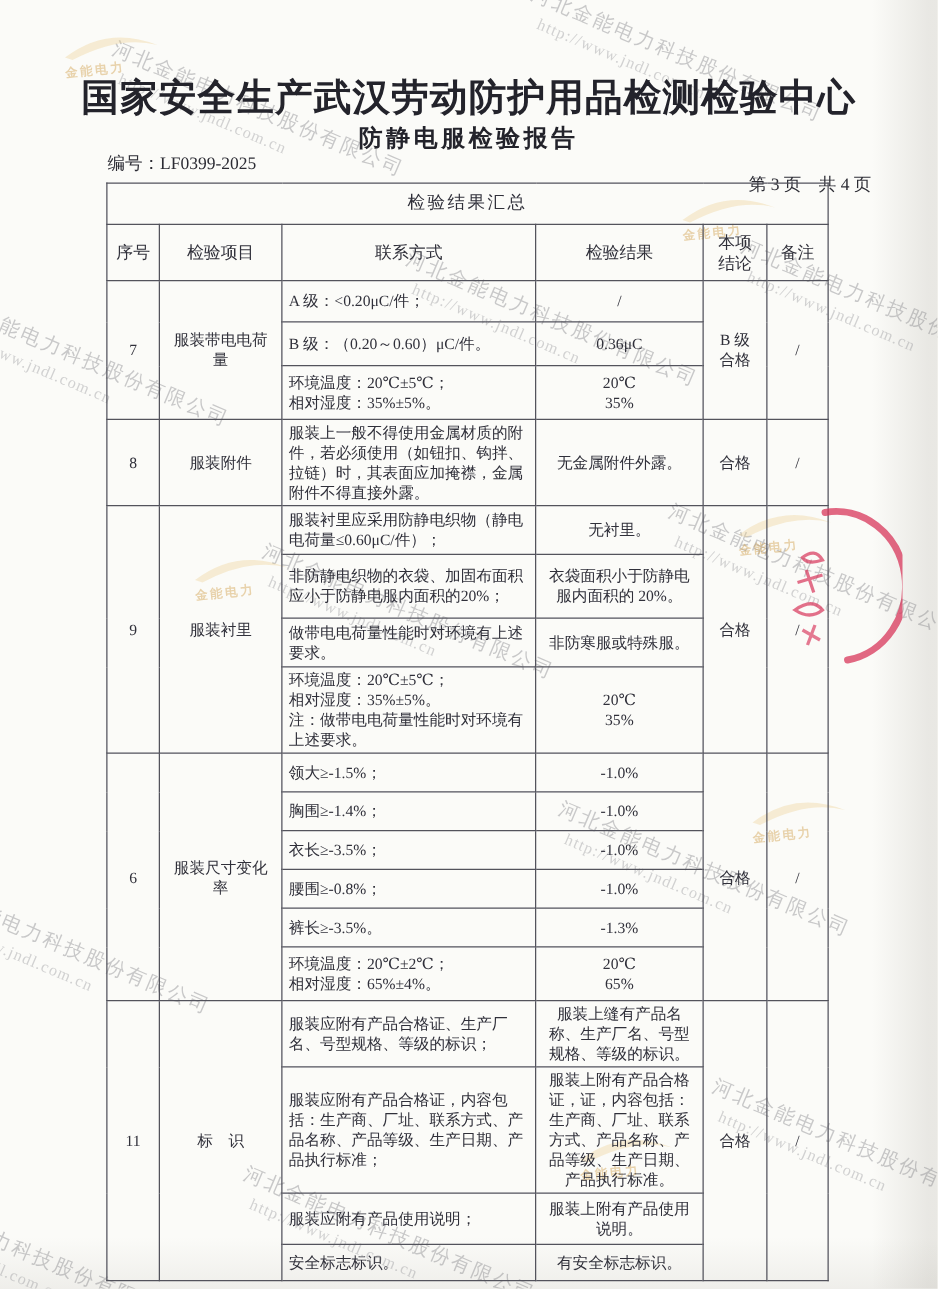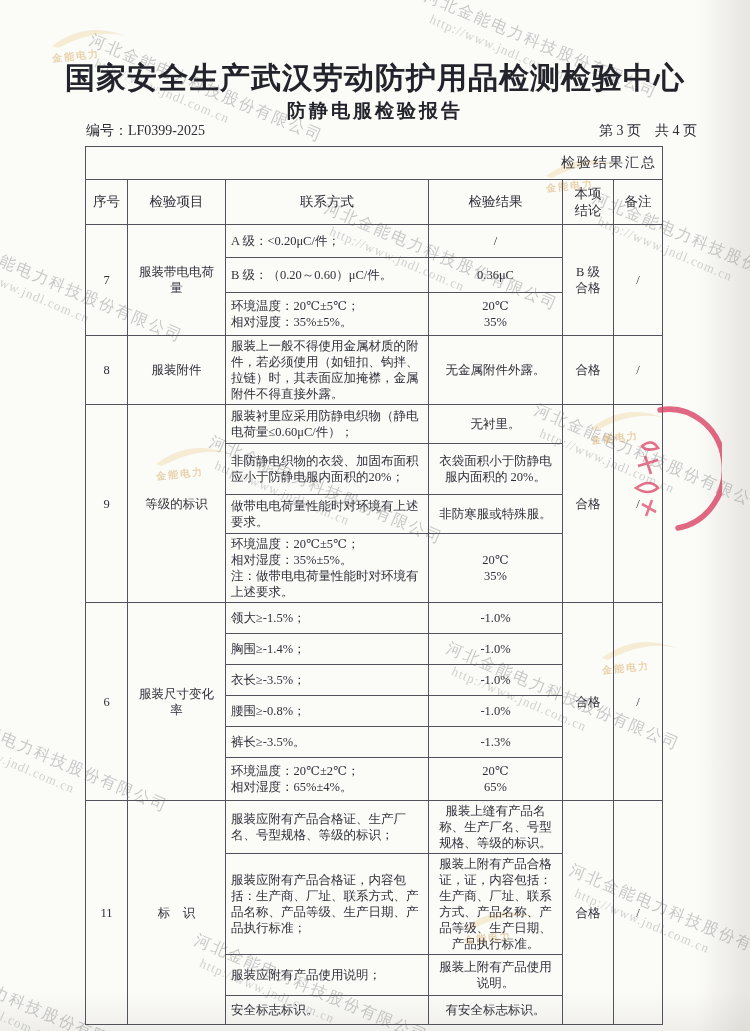--- a/index.html
+++ b/index.html
@@ -40,37 +40,37 @@
   .org-title{
     position:absolute;top:58px;left:0;width:100%;
     text-align:center;font-size:30px;font-weight:bold;letter-spacing:1px;color:#23232b;
   }
   .report-title{
     position:absolute;top:98px;left:0;width:100%;
     text-align:center;font-size:19px;font-weight:bold;letter-spacing:3px;color:#23232b;
   }
   .meta-row{position:absolute;top:122px;left:86px;right:53px;font-size:14px;color:#2c2c34;}
   .report-no{display:inline-block;}
-  .page-info{float:right;}
+  .page-info{float:right;margin-top:17px;}
   
   table.rpt{
     position:absolute;left:85px;top:146px;width:577px;
     border-collapse:collapse;table-layout:fixed;
   }
   table.rpt td{
     border:1px solid #53535c;
     font-size:12.5px;line-height:1.28;
     padding:2px 5px;
     white-space:pre-line;
     vertical-align:middle;
     color:#30303a;
   }
   td.c{text-align:center;}
   td.req{text-align:left;}
-  tr.title-row td{text-align:right;font-size:14px;letter-spacing:2px;height:28px;}
+  tr.title-row td{text-align:center;font-size:14px;letter-spacing:2px;height:28px;}
   tr.head-row td{text-align:center;font-size:13.5px;height:40px;}
   
   .stamp{position:absolute;left:612px;top:400px;z-index:3;pointer-events:none;opacity:0.88;}
 </style>
 </head>
 <body>
 
 <div class="page">
 
   <div class="wm-layer">
@@ -215,21 +215,21 @@
           <td class="c">8</td>
           <td class="c">服装附件</td>
           <td class="req" style="height:62px">服装上一般不得使用金属材质的附件，若必须使用（如钮扣、钩拌、拉链）时，其表面应加掩襟，金属附件不得直接外露。</td>
           <td class="c">无金属附件外露。</td>
           <td class="c">合格</td>
           <td class="c">/</td>
         </tr>
 
         <tr>
           <td class="c" rowspan="4">9</td>
-          <td class="c" rowspan="4">等级的标识</td>
+          <td class="c" rowspan="4">服装衬里</td>
           <td class="req" style="height:34px">服装衬里应采用防静电织物（静电电荷量≤0.60μC/件）；</td>
           <td class="c">无衬里。</td>
           <td class="c" rowspan="4">合格</td>
           <td class="c" rowspan="4">/</td>
         </tr>
         <tr>
           <td class="req" style="height:46px">非防静电织物的衣袋、加固布面积应小于防静电服内面积的20%；</td>
           <td class="c">衣袋面积小于防静电服内面积的 20%。</td>
         </tr>
         <tr>

